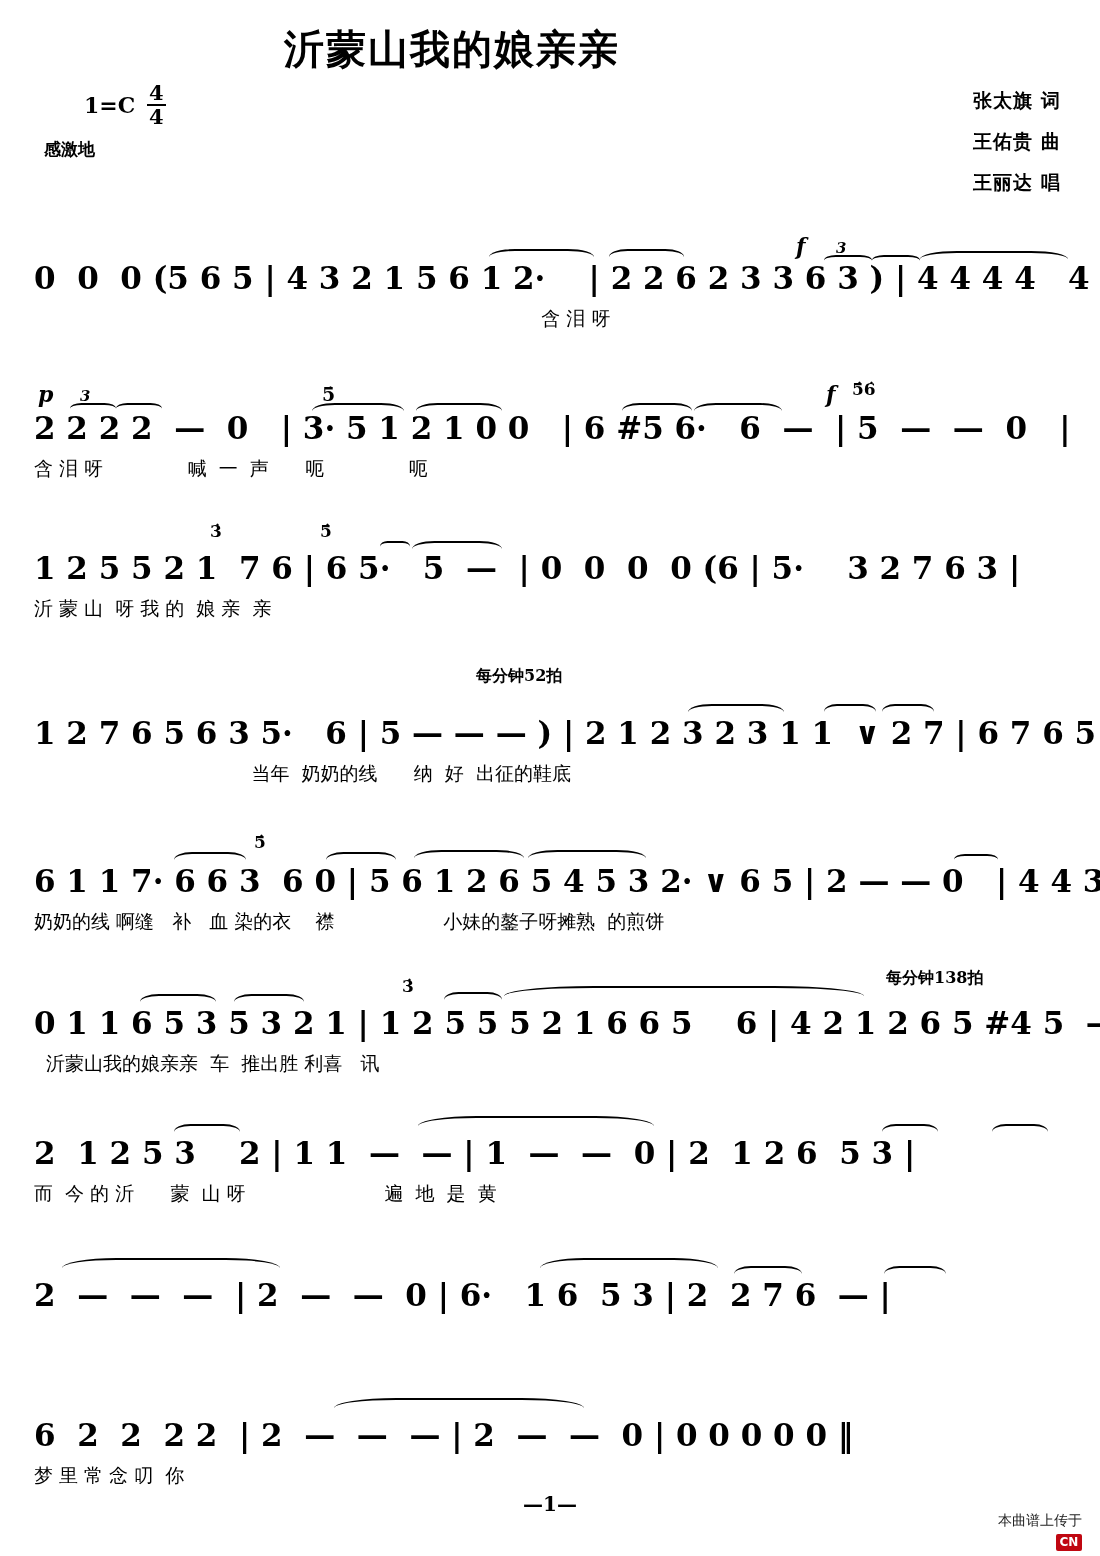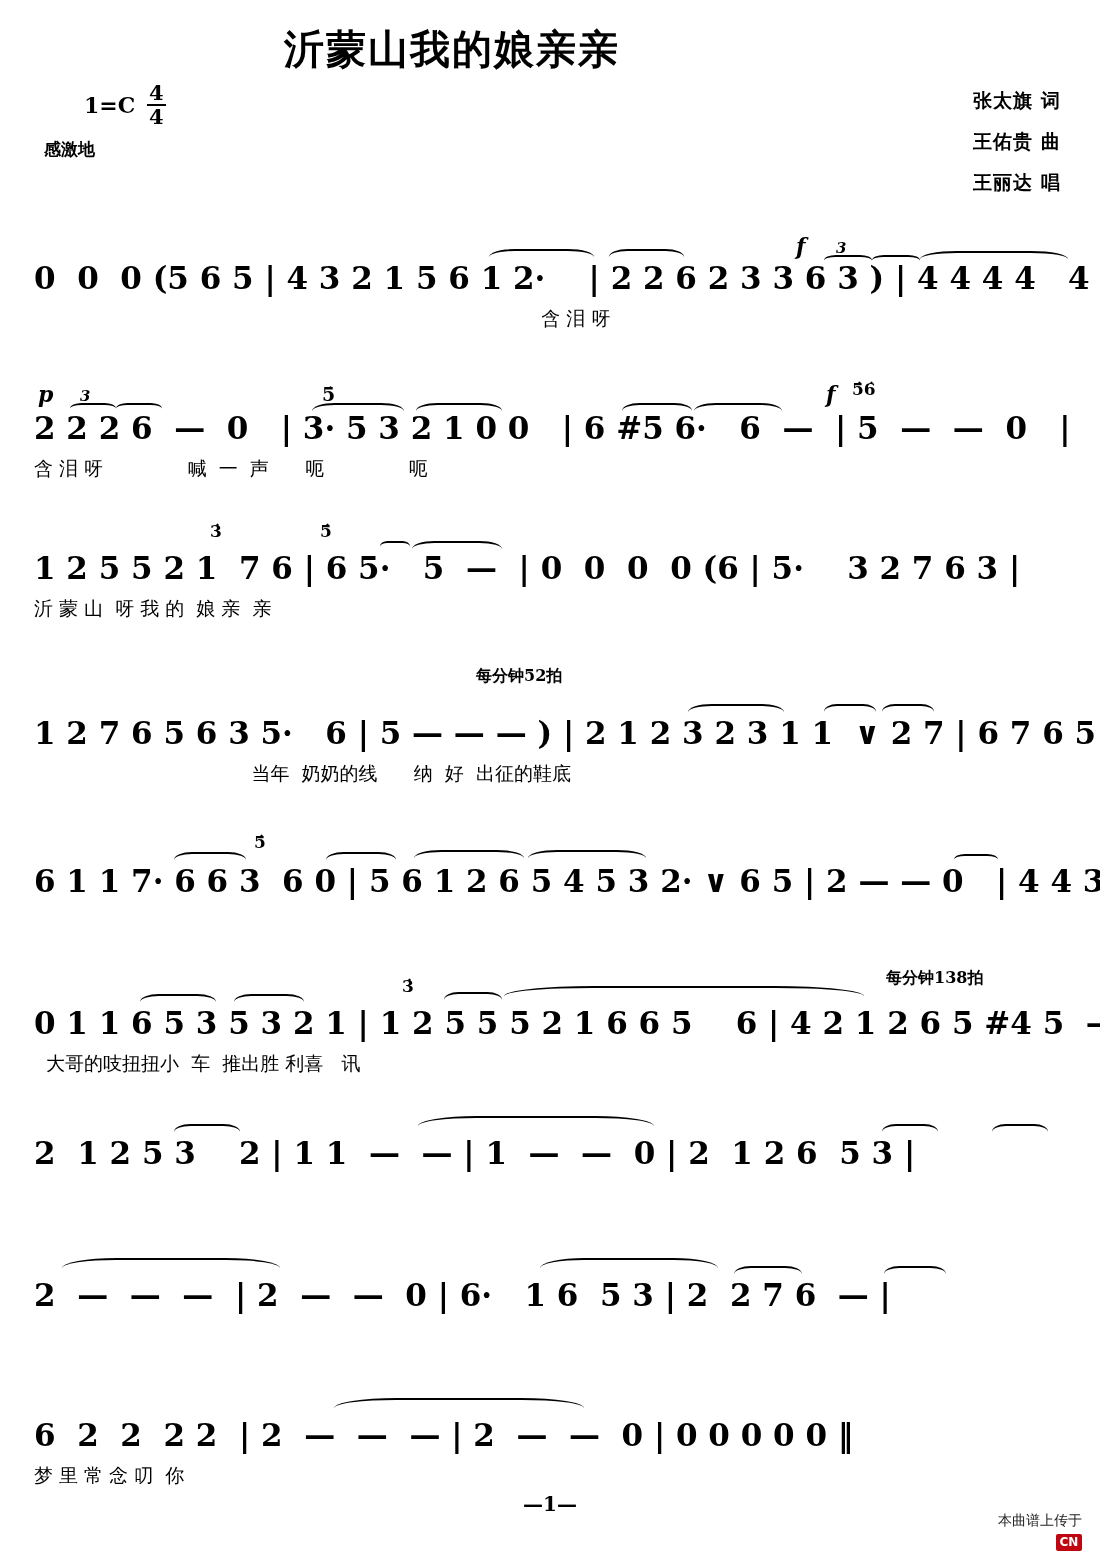--- a/index.html
+++ b/index.html
@@ -127,21 +127,21 @@
       <div class="slur small" style="left:36px;top:-2px;width:46px;"></div>
       <div class="slur small" style="left:82px;top:-2px;width:46px;"></div>
       <div class="mark" style="left:288px;top:-22px;font-size:19px;">5̇</div>
       <div class="slur" style="left:278px;top:-2px;width:92px;"></div>
       <div class="slur" style="left:382px;top:-2px;width:86px;"></div>
       <div class="slur" style="left:588px;top:-2px;width:70px;"></div>
       <div class="slur" style="left:660px;top:-2px;width:88px;"></div>
       <div class="mark ital" style="left:792px;top:-24px;">f</div>
       <div class="mark" style="left:818px;top:-26px;font-size:17px;">5̇6̇</div>
     </div>
-    <div class="notes">2 2 2 6  —  0   | 3· 5 3 2 1 0 0   | 6 #5 6·   6  —  | 5  —  —  0   |</div>
+    <div class="notes">2 2 2 2  —  0   | 3· 5 1 2 1 0 0   | 6 #5 6·   6  —  | 5  —  —  0   |</div>
     <div class="lyrics">含 泪 呀              喊  一  声      呃              呃</div>
   </div>
 
   <div class="row" style="top:545px;">
     <div class="marks">
       <div class="mark" style="left:176px;top:-24px;font-size:17px;">3̇</div>
       <div class="mark" style="left:286px;top:-24px;font-size:17px;">5̇</div>
       <div class="slur small" style="left:346px;top:-4px;width:30px;"></div>
       <div class="slur" style="left:378px;top:-4px;width:90px;"></div>
     </div>
@@ -163,43 +163,45 @@
   <div class="row" style="top:858px;">
     <div class="marks">
       <div class="slur" style="left:140px;top:-6px;width:72px;"></div>
       <div class="mark" style="left:220px;top:-26px;font-size:17px;">5̇</div>
       <div class="slur" style="left:292px;top:-6px;width:70px;"></div>
       <div class="slur" style="left:380px;top:-8px;width:110px;"></div>
       <div class="slur" style="left:494px;top:-8px;width:118px;"></div>
       <div class="slur small" style="left:920px;top:-4px;width:44px;"></div>
     </div>
     <div class="notes">6 1 1 7· 6 6 3  6 0 | 5 6 1 2 6 5 4 5 3 2· ∨ 6 5 | 2 — — 0   | 4 4 3 2 2 2 5 5 #4 5 6 6 |</div>
+    <div class="lyrics">奶奶的线 啊缝   补   血 染的衣    襟                  小妹的鏊子呀摊熟  的煎饼</div>
   </div>
 
   <div class="row" style="top:1000px;">
     <div class="marks">
       <div class="mark small" style="left:852px;top:-32px;">每分钟138拍</div>
       <div class="slur" style="left:106px;top:-6px;width:76px;"></div>
       <div class="slur" style="left:200px;top:-6px;width:70px;"></div>
       <div class="mark" style="left:368px;top:-24px;font-size:17px;">3̇</div>
       <div class="slur" style="left:410px;top:-8px;width:58px;"></div>
       <div class="tie-long" style="left:470px;top:-14px;width:360px;"></div>
     </div>
     <div class="notes">0 1 1 6 5 3 5 3 2 1 | 1 2 5 5 5 2 1 6 6 5    6 | 4 2 1 2 6 5 #4 5  — |   2 小节 |</div>
-    <div class="lyrics">  大哥的吱扭扭小  车  推出胜 利喜   讯</div>
+    <div class="lyrics">  沂蒙山我的娘亲亲  车  推出胜 利喜   讯</div>
   </div>
 
   <div class="row" style="top:1130px;">
     <div class="marks">
       <div class="slur" style="left:140px;top:-6px;width:66px;"></div>
       <div class="tie-long" style="left:384px;top:-14px;width:236px;"></div>
       <div class="slur" style="left:848px;top:-6px;width:56px;"></div>
       <div class="slur" style="left:958px;top:-6px;width:56px;"></div>
     </div>
     <div class="notes">2  1 2 5 3    2 | 1 1  —  — | 1  —  —  0 | 2  1 2 6  5 3 |</div>
+    <div class="lyrics">而  今 的 沂      蒙  山 呀                       遍  地  是  黄</div>
   </div>
 
   <div class="row" style="top:1272px;">
     <div class="marks">
       <div class="tie-long" style="left:28px;top:-14px;width:218px;"></div>
       <div class="tie-long" style="left:506px;top:-14px;width:178px;"></div>
       <div class="slur" style="left:700px;top:-6px;width:68px;"></div>
       <div class="slur" style="left:850px;top:-6px;width:62px;"></div>
     </div>
     <div class="notes">2  —  —  —  | 2  —  —  0 | 6·   1 6  5 3 | 2  2 7 6  — |</div>

